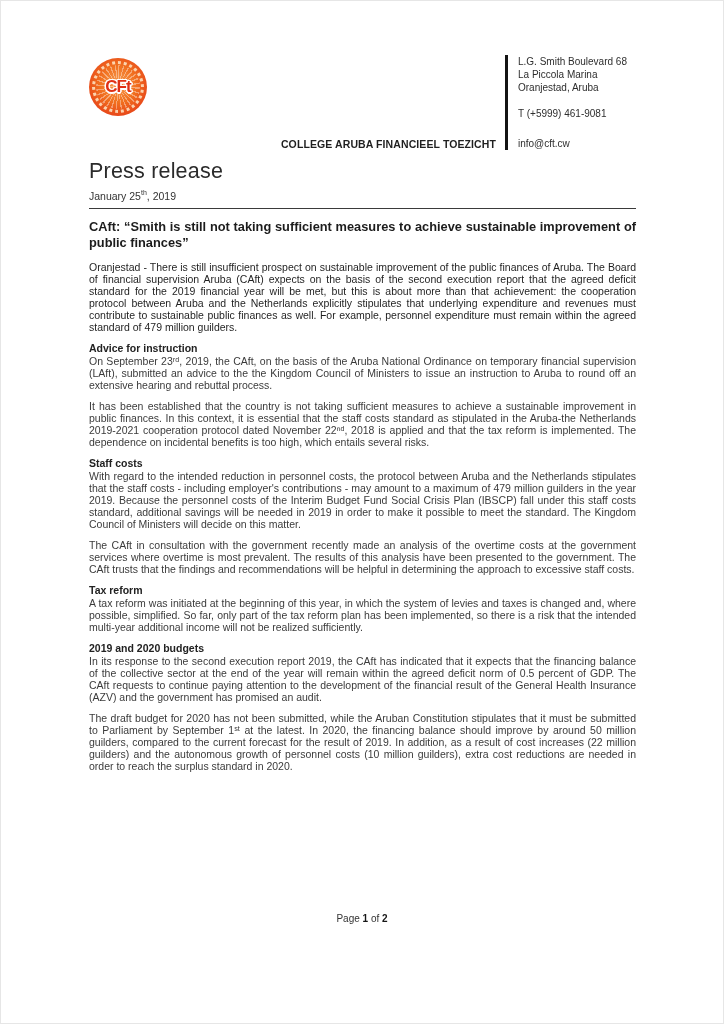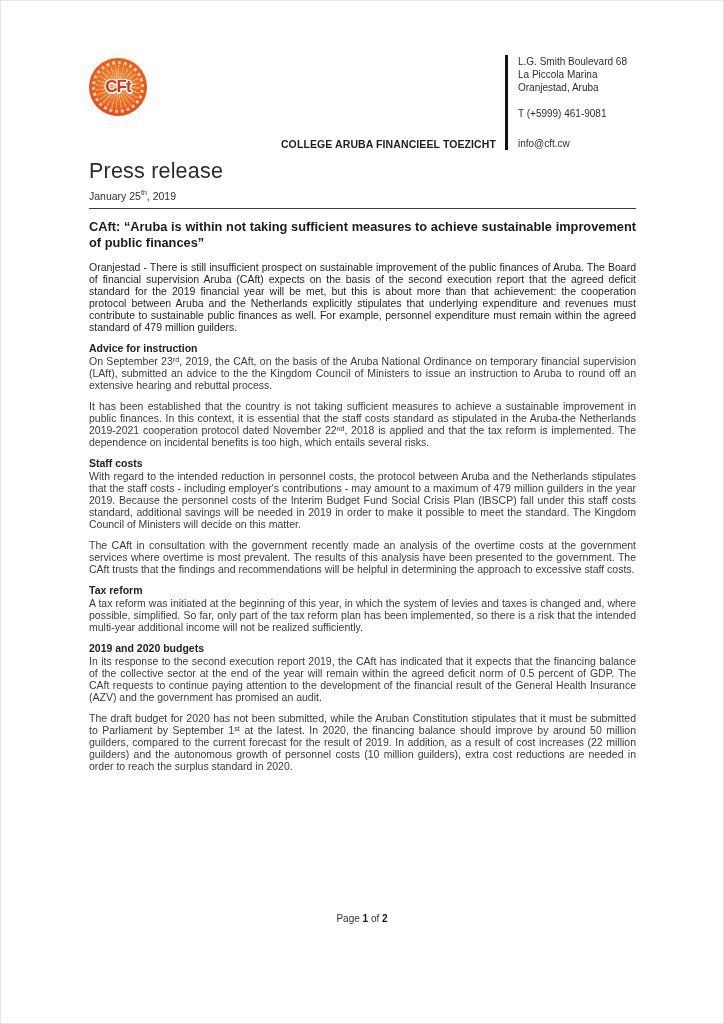--- a/index.html
+++ b/index.html
@@ -144,21 +144,21 @@
       </div>
     </div>
   </div>
 
   <div class="title">Press release</div>
 
   <div class="date"><span>January 25</span><sup>th</sup><span>, 2019</span></div>
 
   <hr class="rule">
 
-  <div class="headline">CAft: “Aruba is within not taking sufficient measures to achieve sustainable improvement of public finances”</div>
+  <div class="headline">CAft: “Smith is still not taking sufficient measures to achieve sustainable improvement of public finances”</div>
 
   <div class="lead">Oranjestad - There is still insufficient prospect on sustainable improvement of the public finances of Aruba. The Board of financial supervision Aruba (CAft) expects on the basis of the second execution report that the agreed deficit standard for the 2019 financial year will be met, but this is about more than that achievement: the cooperation protocol between Aruba and the Netherlands explicitly stipulates that underlying expenditure and revenues must contribute to sustainable public finances as well. For example, personnel expenditure must remain within the agreed standard of 479 million guilders.</div>
 
   <section class="body-section">
     <h3>Advice for instruction</h3>
     <p>On September 23ʳᵈ, 2019, the CAft, on the basis of the Aruba National Ordinance on temporary financial supervision (LAft), submitted an advice to the the Kingdom Council of Ministers to issue an instruction to Aruba to round off an extensive hearing and rebuttal process.</p>
     <p>It has been established that the country is not taking sufficient measures to achieve a sustainable improvement in public finances. In this context, it is essential that the staff costs standard as stipulated in the Aruba-the Netherlands 2019-2021 cooperation protocol dated November 22ⁿᵈ, 2018 is applied and that the tax reform is implemented. The dependence on incidental benefits is too high, which entails several risks.</p>
   </section>
 
   <section class="body-section">

